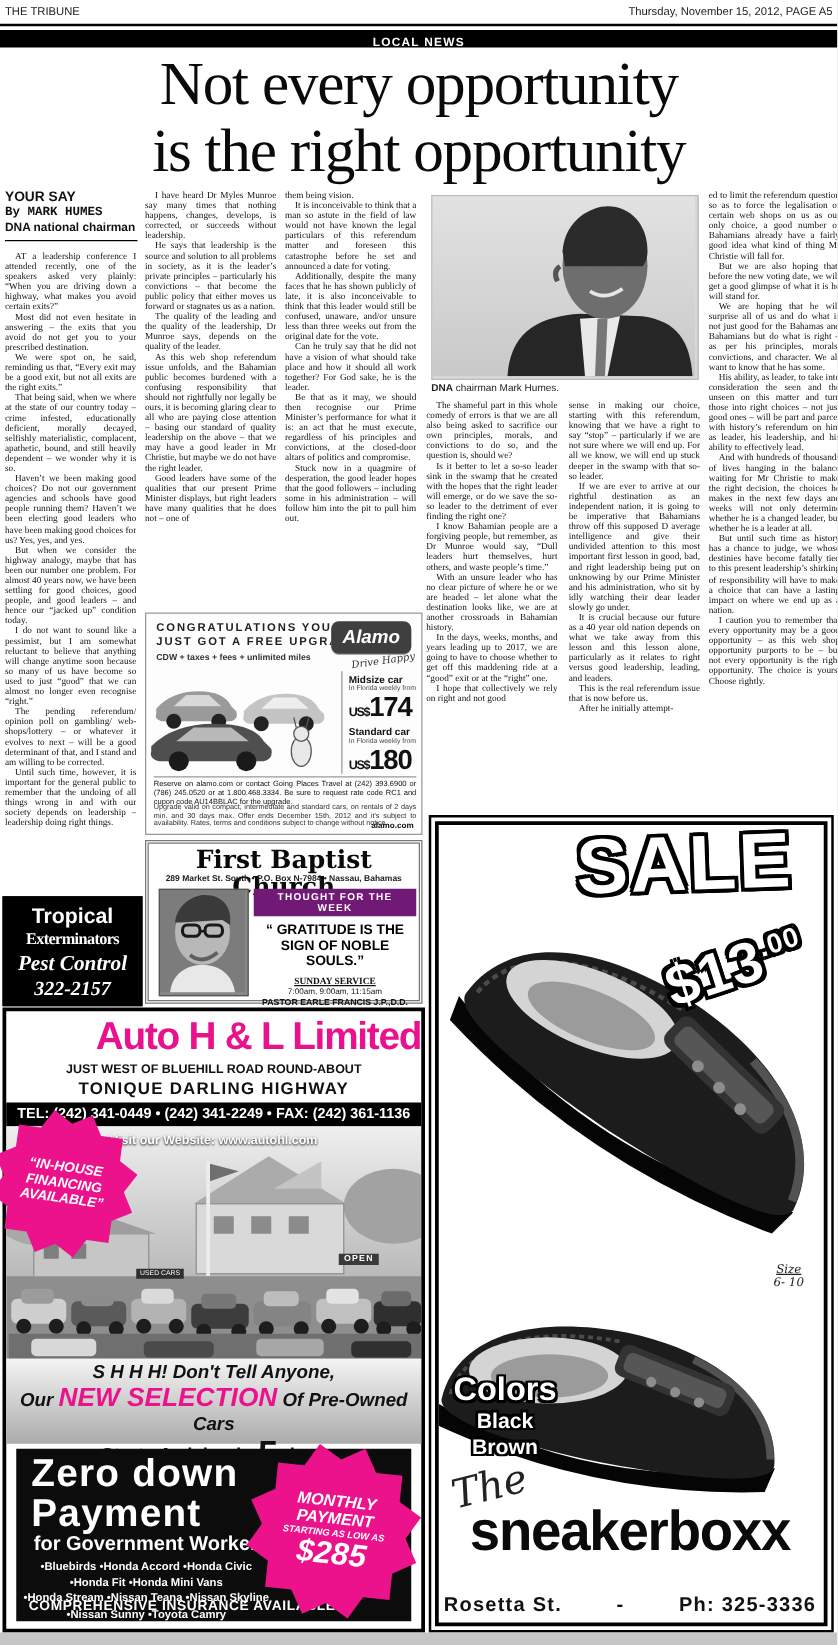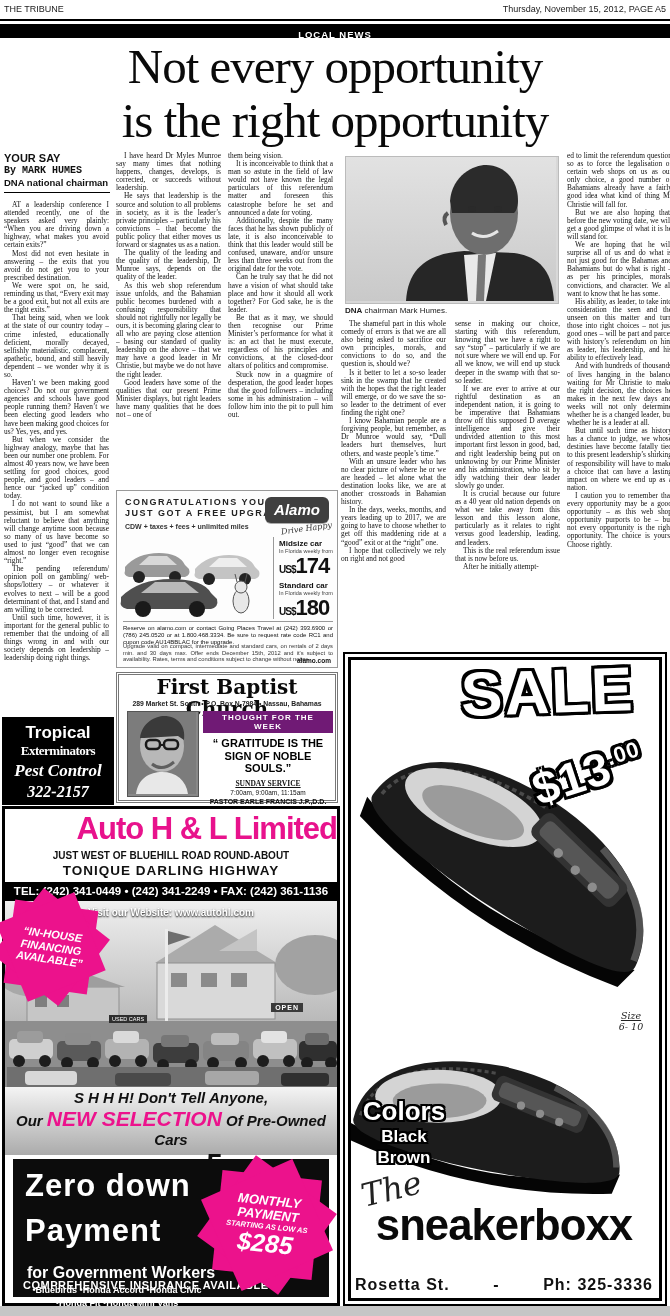--- a/index.html
+++ b/index.html
@@ -113,21 +113,21 @@
   .au-used{position:absolute;left:104px;top:114px;background:#2e2e2e;color:#fff;font-size:5.5px;padding:1px 3px;}
   .au-burst{left:4px;top:96px;width:84px;height:84px;transform:rotate(8deg);}
   .au-burst .burst-inner{font-size:11px;line-height:12.5px;}
   .au-strip{left:0;top:278px;width:332px;height:68px;background:linear-gradient(180deg,#f4f4f4,#ababab);text-align:center;}
   .au-shhh{font-size:15px;font-weight:bold;font-style:italic;margin-top:2px;}
   .au-sel-line{margin-top:1px;font-weight:bold;font-style:italic;font-size:15px;}
   .au-sel{color:#ec128c;font-size:21px;}
   .au-arr{font-weight:bold;font-size:15px;}
   .au-arr .five{font-size:29px;vertical-align:-4px;}
   .au-zero{left:8px;top:350px;width:316px;height:138px;background:#0c0c0c;color:#fff;}
-  .zz-title{margin:4px 0 11px 12px;font-size:31px;font-weight:bold;letter-spacing:1px;line-height:45px;}
+  .zz-title{margin:4px 0 0 12px;font-size:31px;font-weight:bold;letter-spacing:1px;line-height:32px;}
   .zz-sub{margin:0 0 2px 14px;font-size:16px;font-weight:bold;}
   .zz-cars{width:208px;text-align:center;font-size:9px;font-weight:bold;line-height:12.5px;}
   .zz-ins{position:absolute;left:10px;bottom:6px;font-size:11px;font-weight:bold;letter-spacing:.5px;}
   .zz-burst{left:212px;top:366px;width:100px;height:100px;transform:rotate(6deg);}
   .zz-burst .m1{font-size:13px;line-height:14px;}
   .zz-burst .m3{font-size:7.5px;line-height:9px;}
   .zz-burst .m4{font-size:25px;line-height:25px;}
 
   
   .sneaker{left:343px;top:652px;width:324px;height:654px;border:2px solid #000;box-sizing:border-box;background:#fff;}
@@ -171,21 +171,21 @@
   <div class="abs byline">
     <div class="k">YOUR SAY</div>
     <div class="a">By MARK HUMES</div>
     <div class="r">DNA national chairman</div>
   </div>
 
   <div id="col1" class="col">
       <p>AT a leadership conference I attended recently, one of the speakers asked very plainly: “When you are driving down a highway, what makes you avoid certain exits?”</p>
       <p>Most did not even hesitate in answering – the exits that you avoid do not get you to your prescribed destination.</p>
       <p>We were spot on, he said, reminding us that, “Every exit may be a good exit, but not all exits are the right exits.”</p>
-      <p>That being said, when we look at the state of our country today – crime infested, educationally deficient, morally decayed, selfishly materialistic, complacent, apathetic, bound, and still heavily dependent – we wonder why it is so.</p>
+      <p>That being said, when we where at the state of our country today – crime infested, educationally deficient, morally decayed, selfishly materialistic, complacent, apathetic, bound, and still heavily dependent – we wonder why it is so.</p>
       <p>Haven’t we been making good choices? Do not our government agencies and schools have good people running them? Haven’t we been electing good leaders who have been making good choices for us? Yes, yes, and yes.</p>
       <p>But when we consider the highway analogy, maybe that has been our number one problem. For almost 40 years now, we have been settling for good choices, good people, and good leaders – and hence our “jacked up” condition today.</p>
       <p>I do not want to sound like a pessimist, but I am somewhat reluctant to believe that anything will change anytime soon because so many of us have become so used to just “good” that we can almost no longer even recognise “right.”</p>
       <p>The pending referendum/ opinion poll on gambling/ web-shops/lottery – or whatever it evolves to next – will be a good determinant of that, and I stand and am willing to be corrected.</p>
       <p>Until such time, however, it is important for the general public to remember that the undoing of all things wrong in and with our society depends on leadership – leadership doing right things.</p>
     </div>
   <div id="col2" class="col">
       <p>I have heard Dr Myles Munroe say many times that nothing happens, changes, develops, is corrected, or succeeds without leadership.</p>
       <p>He says that leadership is the source and solution to all problems in society, as it is the leader’s private principles – particularly his convictions – that become the public policy that either moves us forward or stagnates us as a nation.</p>
       <p>The quality of the leading and the quality of the leadership, Dr Munroe says, depends on the quality of the leader.</p>

